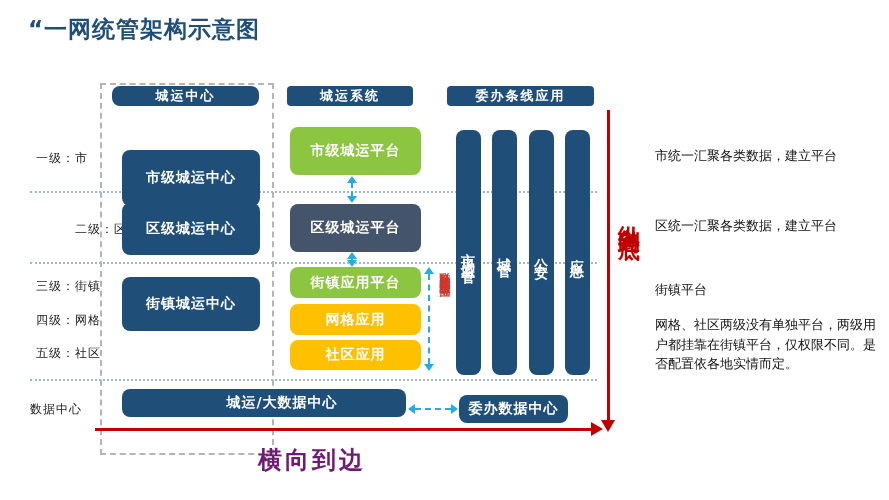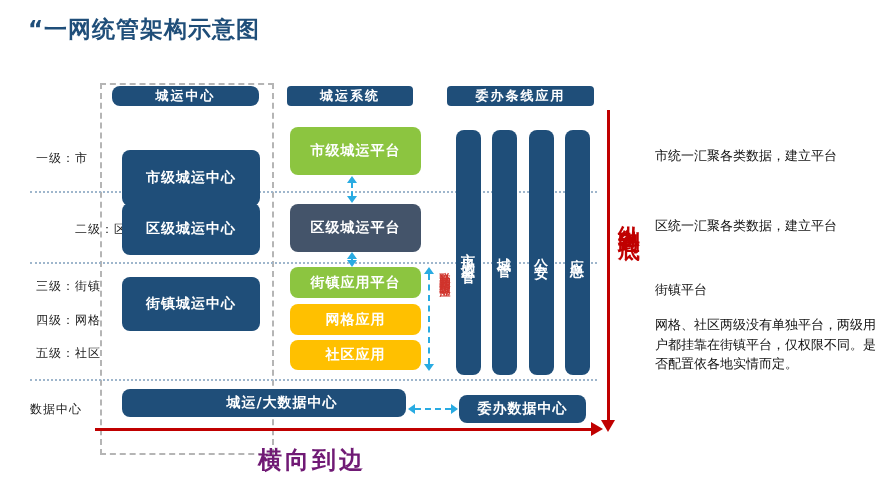--- a/index.html
+++ b/index.html
@@ -107,21 +107,21 @@
     <div class="tri tri-down"></div>
   </div>
   <div class="vnote-red" style="left:436px; top:263px; height:112px;">联勤联动四级响应</div>
 
   <div class="vbar" style="left:456px; top:130px; width:25px; height:245px;">市场监管</div>
   <div class="vbar" style="left:492px; top:130px; width:25px; height:245px;">城管</div>
   <div class="vbar" style="left:529px; top:130px; width:25px; height:245px;">公安</div>
   <div class="vbar" style="left:565px; top:130px; width:25px; height:245px;">应急</div>
 
   <div class="box navy" style="left:122px; top:389px; width:284px; height:28px;padding-left:36px;">城运/大数据中心</div>
-  <div class="box navy" style="left:459px; top:395px; width:127px; height:28px;">委办数据中心</div>
+  <div class="box navy" style="left:459px; top:395px; width:109px; height:28px;">委办数据中心</div>
   <div class="cyan-h" style="left:408px; top:404px; width:50px; height:10px;">
     <div class="tri tri-left"></div>
     <div class="dash"></div>
     <div class="tri tri-right"></div>
   </div>
 
   <div class="red-v-arrow" style="left:601px; top:110px; width:14px; height:322px;">
     <div class="shaft"></div>
     <div class="tri-down-red"></div>
   </div>

